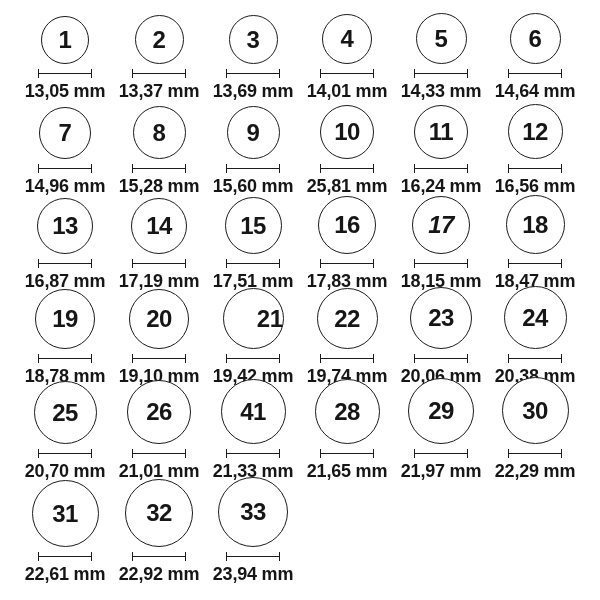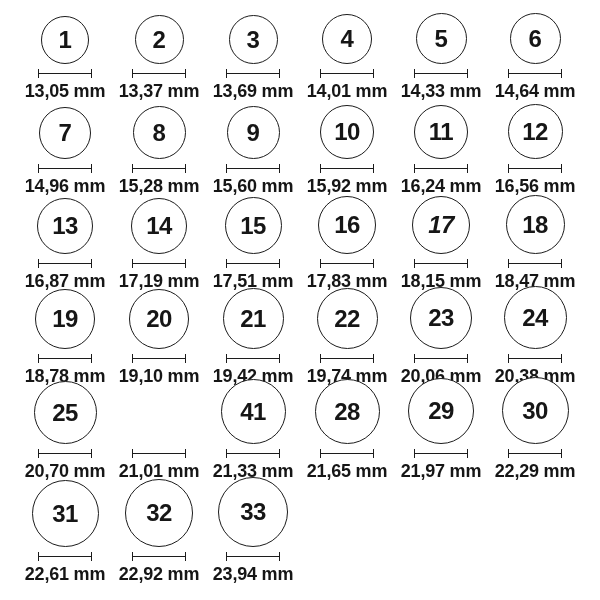--- a/index.html
+++ b/index.html
@@ -168,21 +168,21 @@
         </div>
         <div class="mm-label">15,60 mm</div>
       </div>
       <div class="cell">
         <div class="ring-circle" style="width: 54px; height: 54px; justify-content: center;">
           <span class="ring-num">10</span>
         </div>
         <div class="measure">
           <span class="bar"></span>
         </div>
-        <div class="mm-label">15,92 mm</div>
+        <div class="mm-label">25,81 mm</div>
       </div>
       <div class="cell">
         <div class="ring-circle" style="width: 54px; height: 54px;">
           <span class="ring-num">11</span>
         </div>
         <div class="measure">
           <span class="bar"></span>
         </div>
         <div class="mm-label">16,24 mm</div>
       </div>
@@ -261,21 +261,21 @@
       <div class="cell">
         <div class="ring-circle" style="width: 60px; height: 60px;">
           <span class="ring-num">20</span>
         </div>
         <div class="measure">
           <span class="bar"></span>
         </div>
         <div class="mm-label">19,10 mm</div>
       </div>
       <div class="cell">
-        <div class="ring-circle" style="width: 61px; height: 61px;">
+        <div class="ring-circle" style="width: 61px; height: 61px; justify-content: flex-end;">
           <span class="ring-num">21</span>
         </div>
         <div class="measure">
           <span class="bar"></span>
         </div>
         <div class="mm-label">19,42 mm</div>
       </div>
       <div class="cell">
         <div class="ring-circle" style="width: 61px; height: 61px;">
           <span class="ring-num">22</span>
@@ -306,20 +306,23 @@
       <div class="cell">
         <div class="ring-circle" style="width: 63px; height: 63px;">
           <span class="ring-num">25</span>
         </div>
         <div class="measure">
           <span class="bar"></span>
         </div>
         <div class="mm-label">20,70 mm</div>
       </div>
       <div class="cell">
+        <div class="ring-circle" style="width: 64px; height: 64px;">
+          <span class="ring-num">26</span>
+        </div>
         <div class="measure">
           <span class="bar"></span>
         </div>
         <div class="mm-label">21,01 mm</div>
       </div>
       <div class="cell">
         <div class="ring-circle" style="width: 65px; height: 65px;">
           <span class="ring-num">41</span>
         </div>
         <div class="measure">

